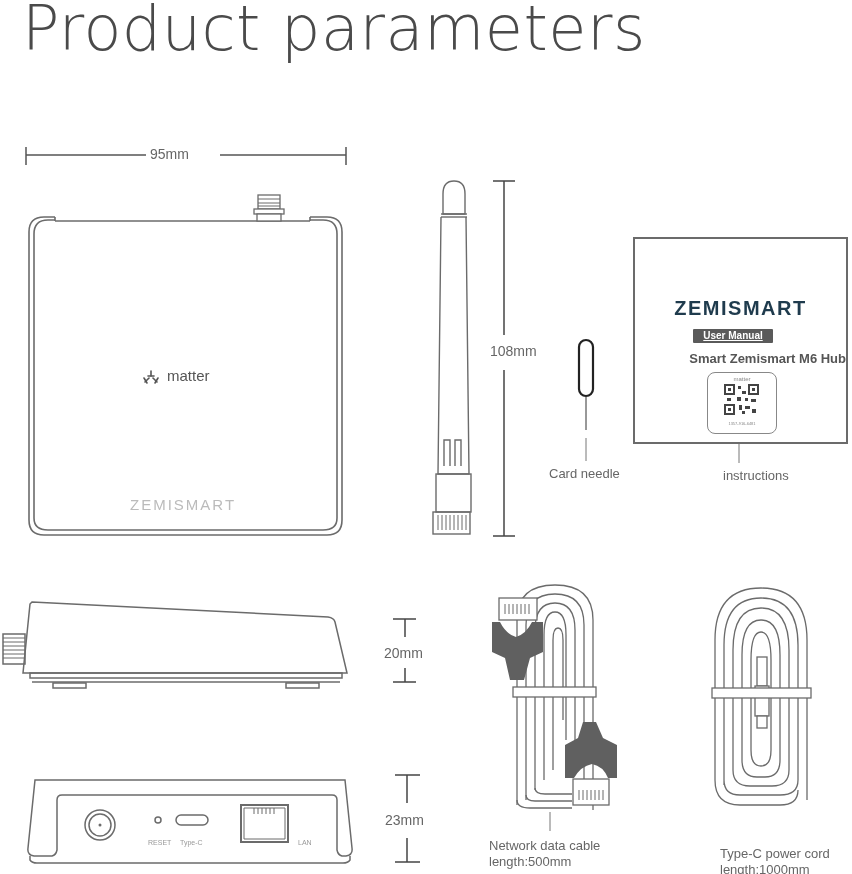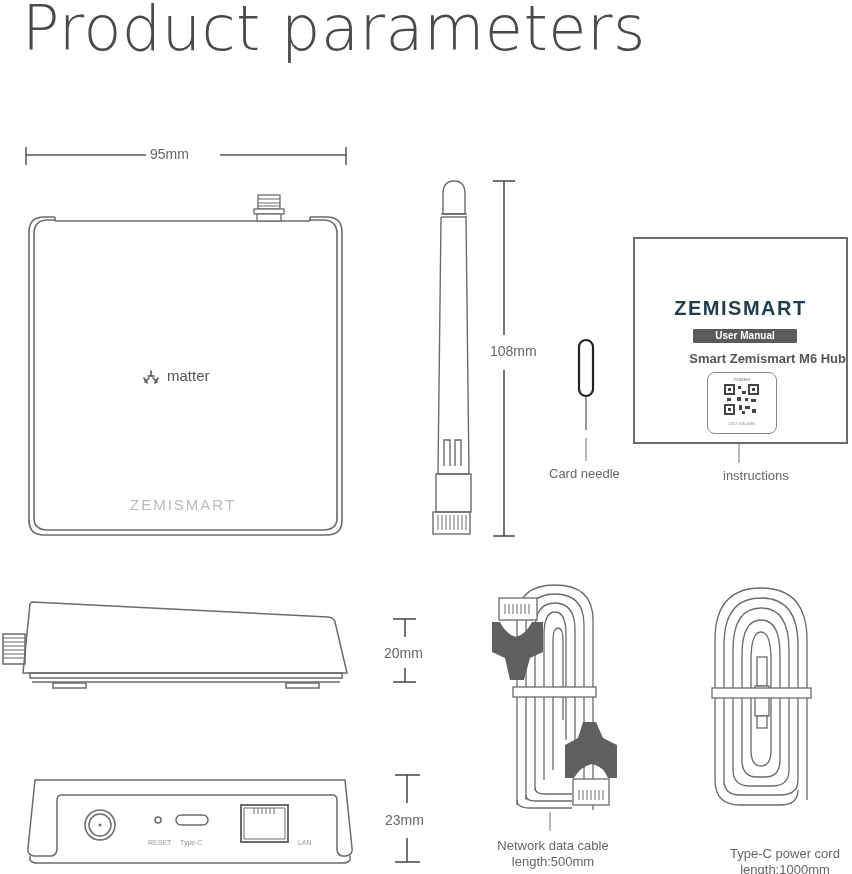--- a/index.html
+++ b/index.html
@@ -1,24 +1,24 @@
 <!DOCTYPE html>
 <html><head>
 <meta charset="utf-8">
 <style>
   html,body{margin:0;padding:0;background:#fff;}
   body{width:852px;height:874px;position:relative;overflow:hidden;font-family:"Liberation Sans",sans-serif;color:#555;}
   .abs{position:absolute;}
   .title{left:22px;top:-8px;font-size:62px;font-weight:300;color:#4a4a4a;letter-spacing:0.5px;font-family:"DejaVu Sans",sans-serif;font-weight:200;white-space:nowrap;}
   .dim{font-size:14px;color:#666;white-space:nowrap;background:#fff;padding:0 4px;}
-  .label{font-size:13px;color:#666;text-align:center;white-space:nowrap;line-height:16px;}
+  .label{font-size:13px;color:#666;text-align:left;white-space:nowrap;line-height:16px;}
   svg{position:absolute;overflow:visible;}
   .manual{left:633px;top:237px;width:215px;height:207px;border:2px solid #6b6b6b;box-sizing:border-box;background:#fff;}
   .brand{position:absolute;left:0;right:0;top:58px;text-align:center;font-size:20px;font-weight:bold;color:#1f3b4d;letter-spacing:1.5px;}
-  .um{position:absolute;left:58px;top:90px;width:104px;height:14px;background:#5a5a5a;color:#fff;font-size:10px;font-weight:bold;text-align:center;line-height:14px;border-radius:1px;}
+  .um{position:absolute;left:58px;top:90px;width:80px;height:14px;background:#5a5a5a;color:#fff;font-size:10px;font-weight:bold;text-align:center;line-height:14px;border-radius:1px;text-decoration:underline;}
   .hubname{position:absolute;left:0;right:0;top:112px;text-align:right;font-size:13px;font-weight:bold;color:#555;}
   .qrcard{position:absolute;left:72px;top:133px;width:70px;height:62px;border:1px solid #888;border-radius:8px;box-sizing:border-box;}
   .qrmatter{position:absolute;left:0;right:0;top:3px;text-align:center;font-size:6px;color:#888;}
   .qrcode{position:absolute;left:25px;top:12px;width:22px;height:30px;}
   .qrnum{position:absolute;left:0;right:0;top:48px;text-align:center;font-size:4px;color:#888;}
   .matterlbl{left:145px;top:367px;font-size:15px;color:#555;white-space:nowrap;}
   .brandghost{left:130px;top:496px;font-size:15px;color:#bbb;letter-spacing:2px;font-weight:normal;white-space:nowrap;}
   .port-lbl{font-size:7px;color:#999;white-space:nowrap;}
 </style>
 </head>

